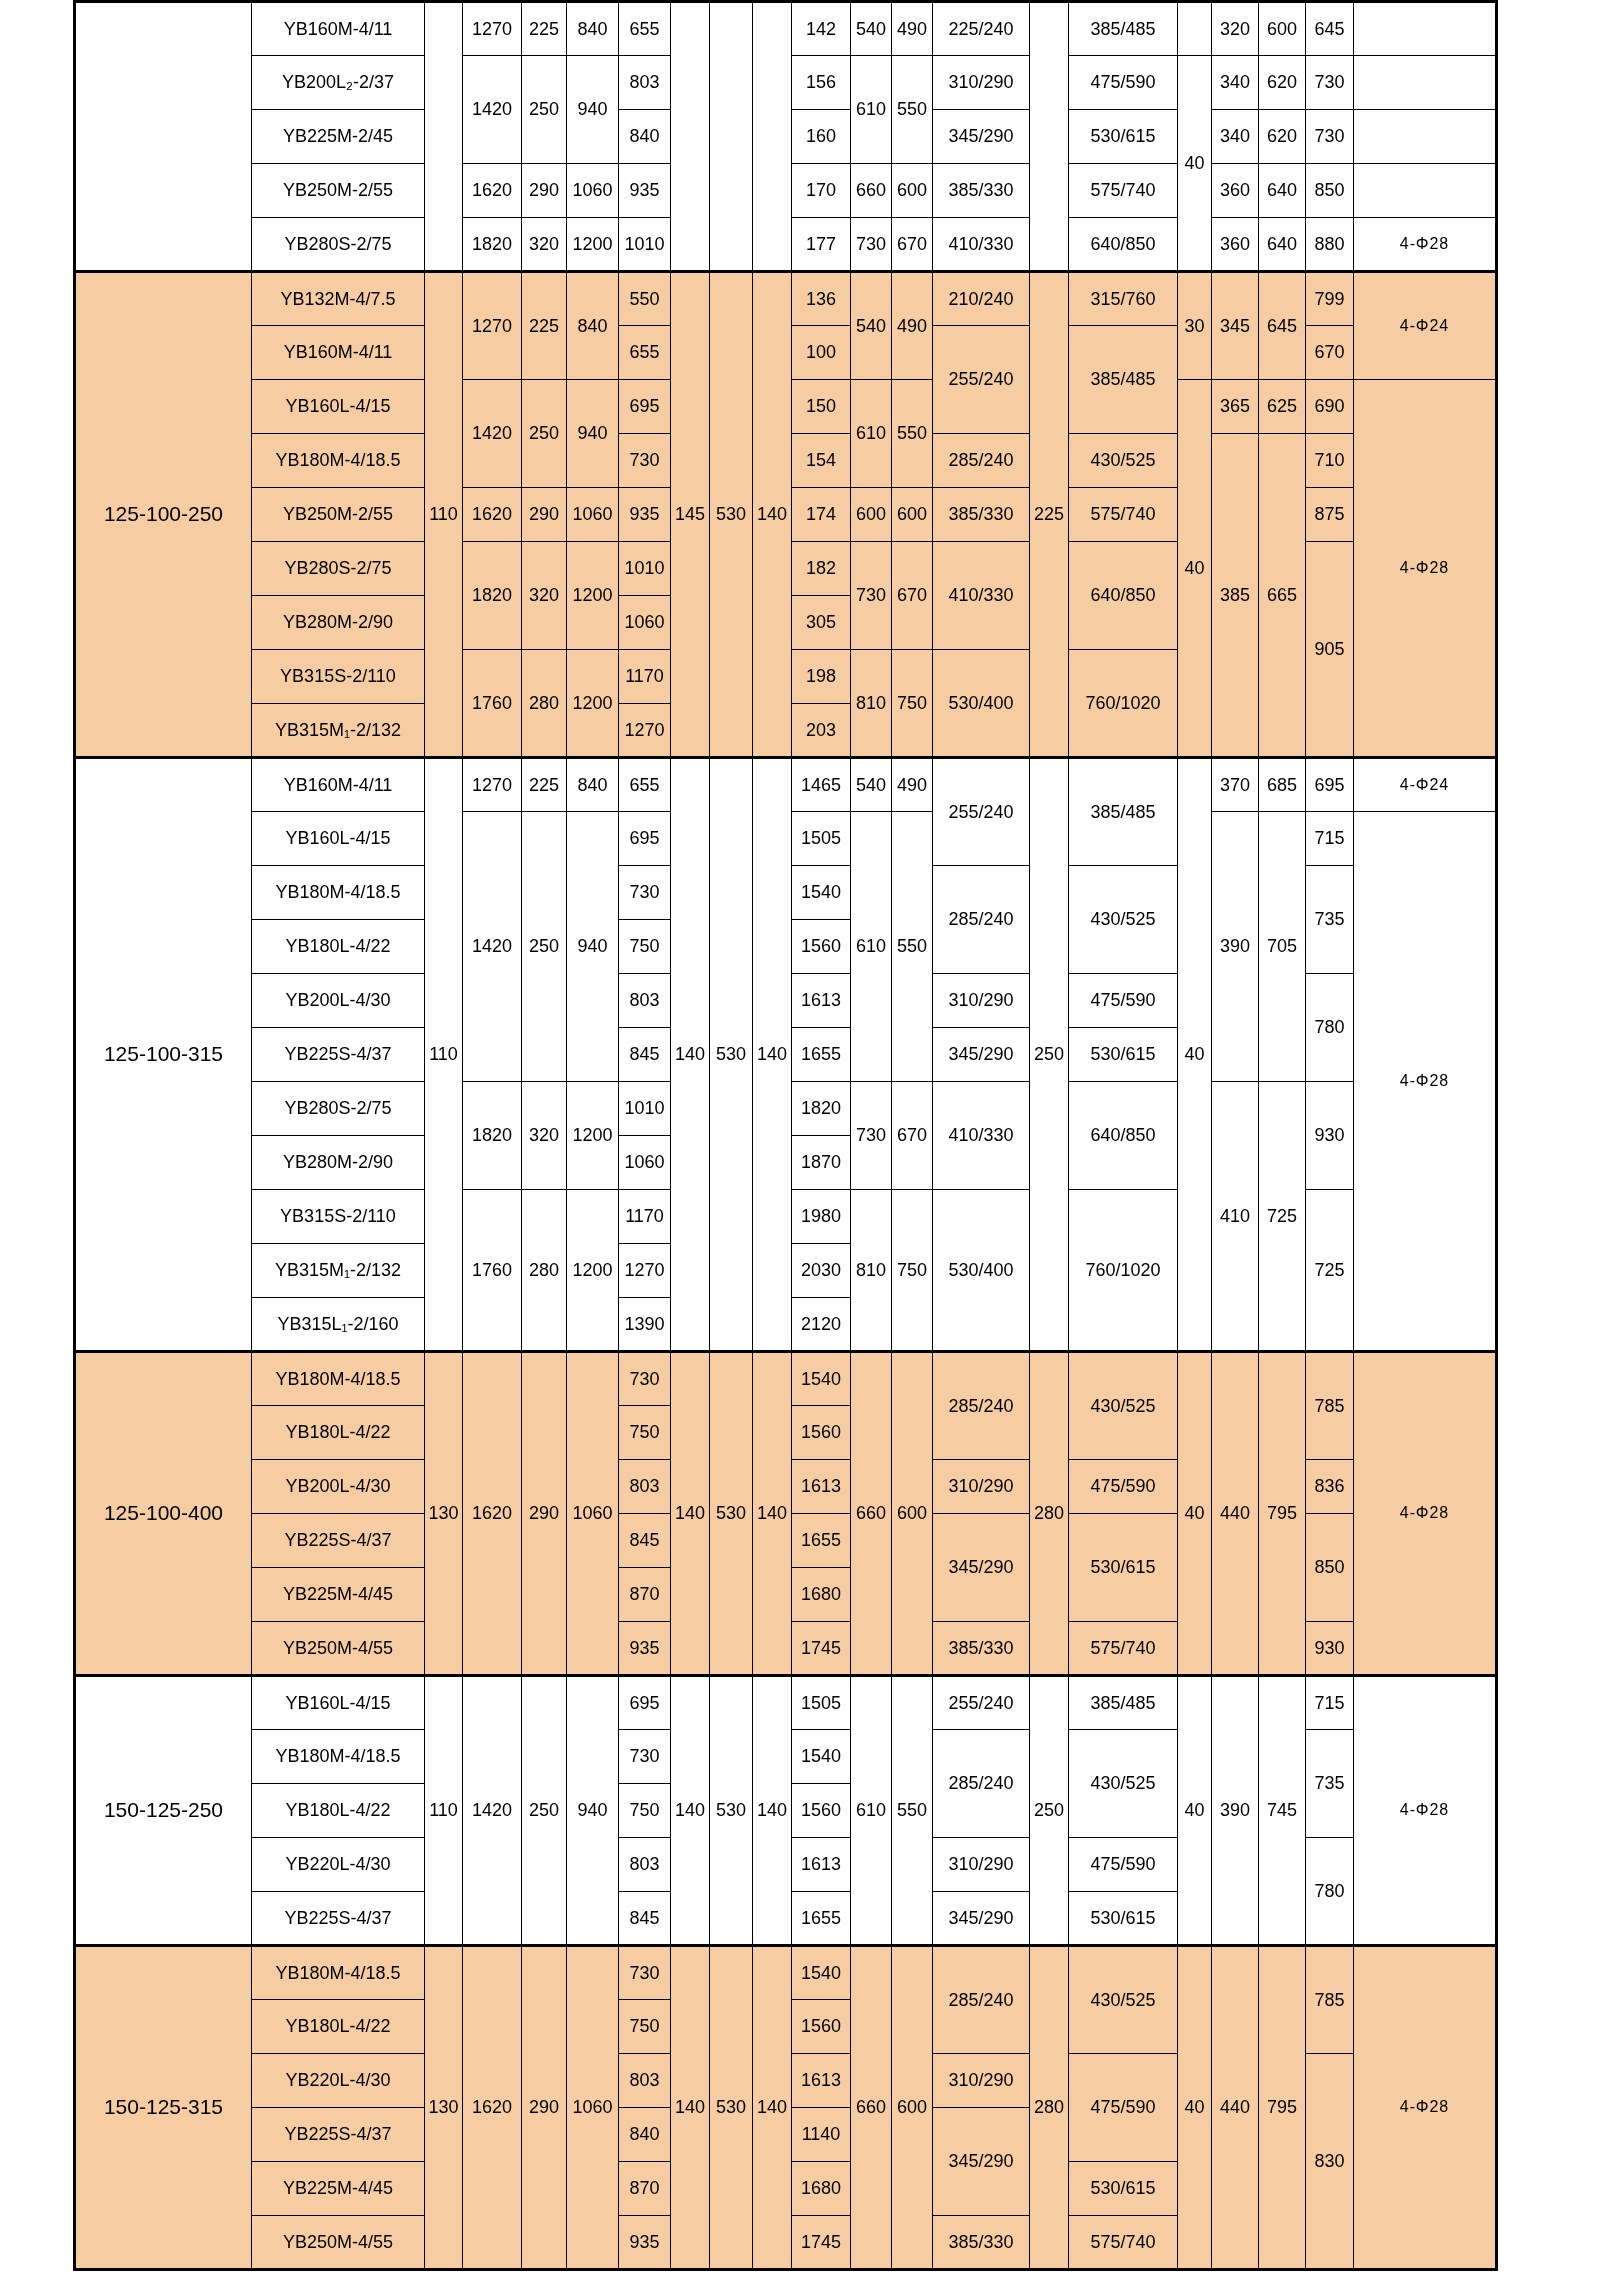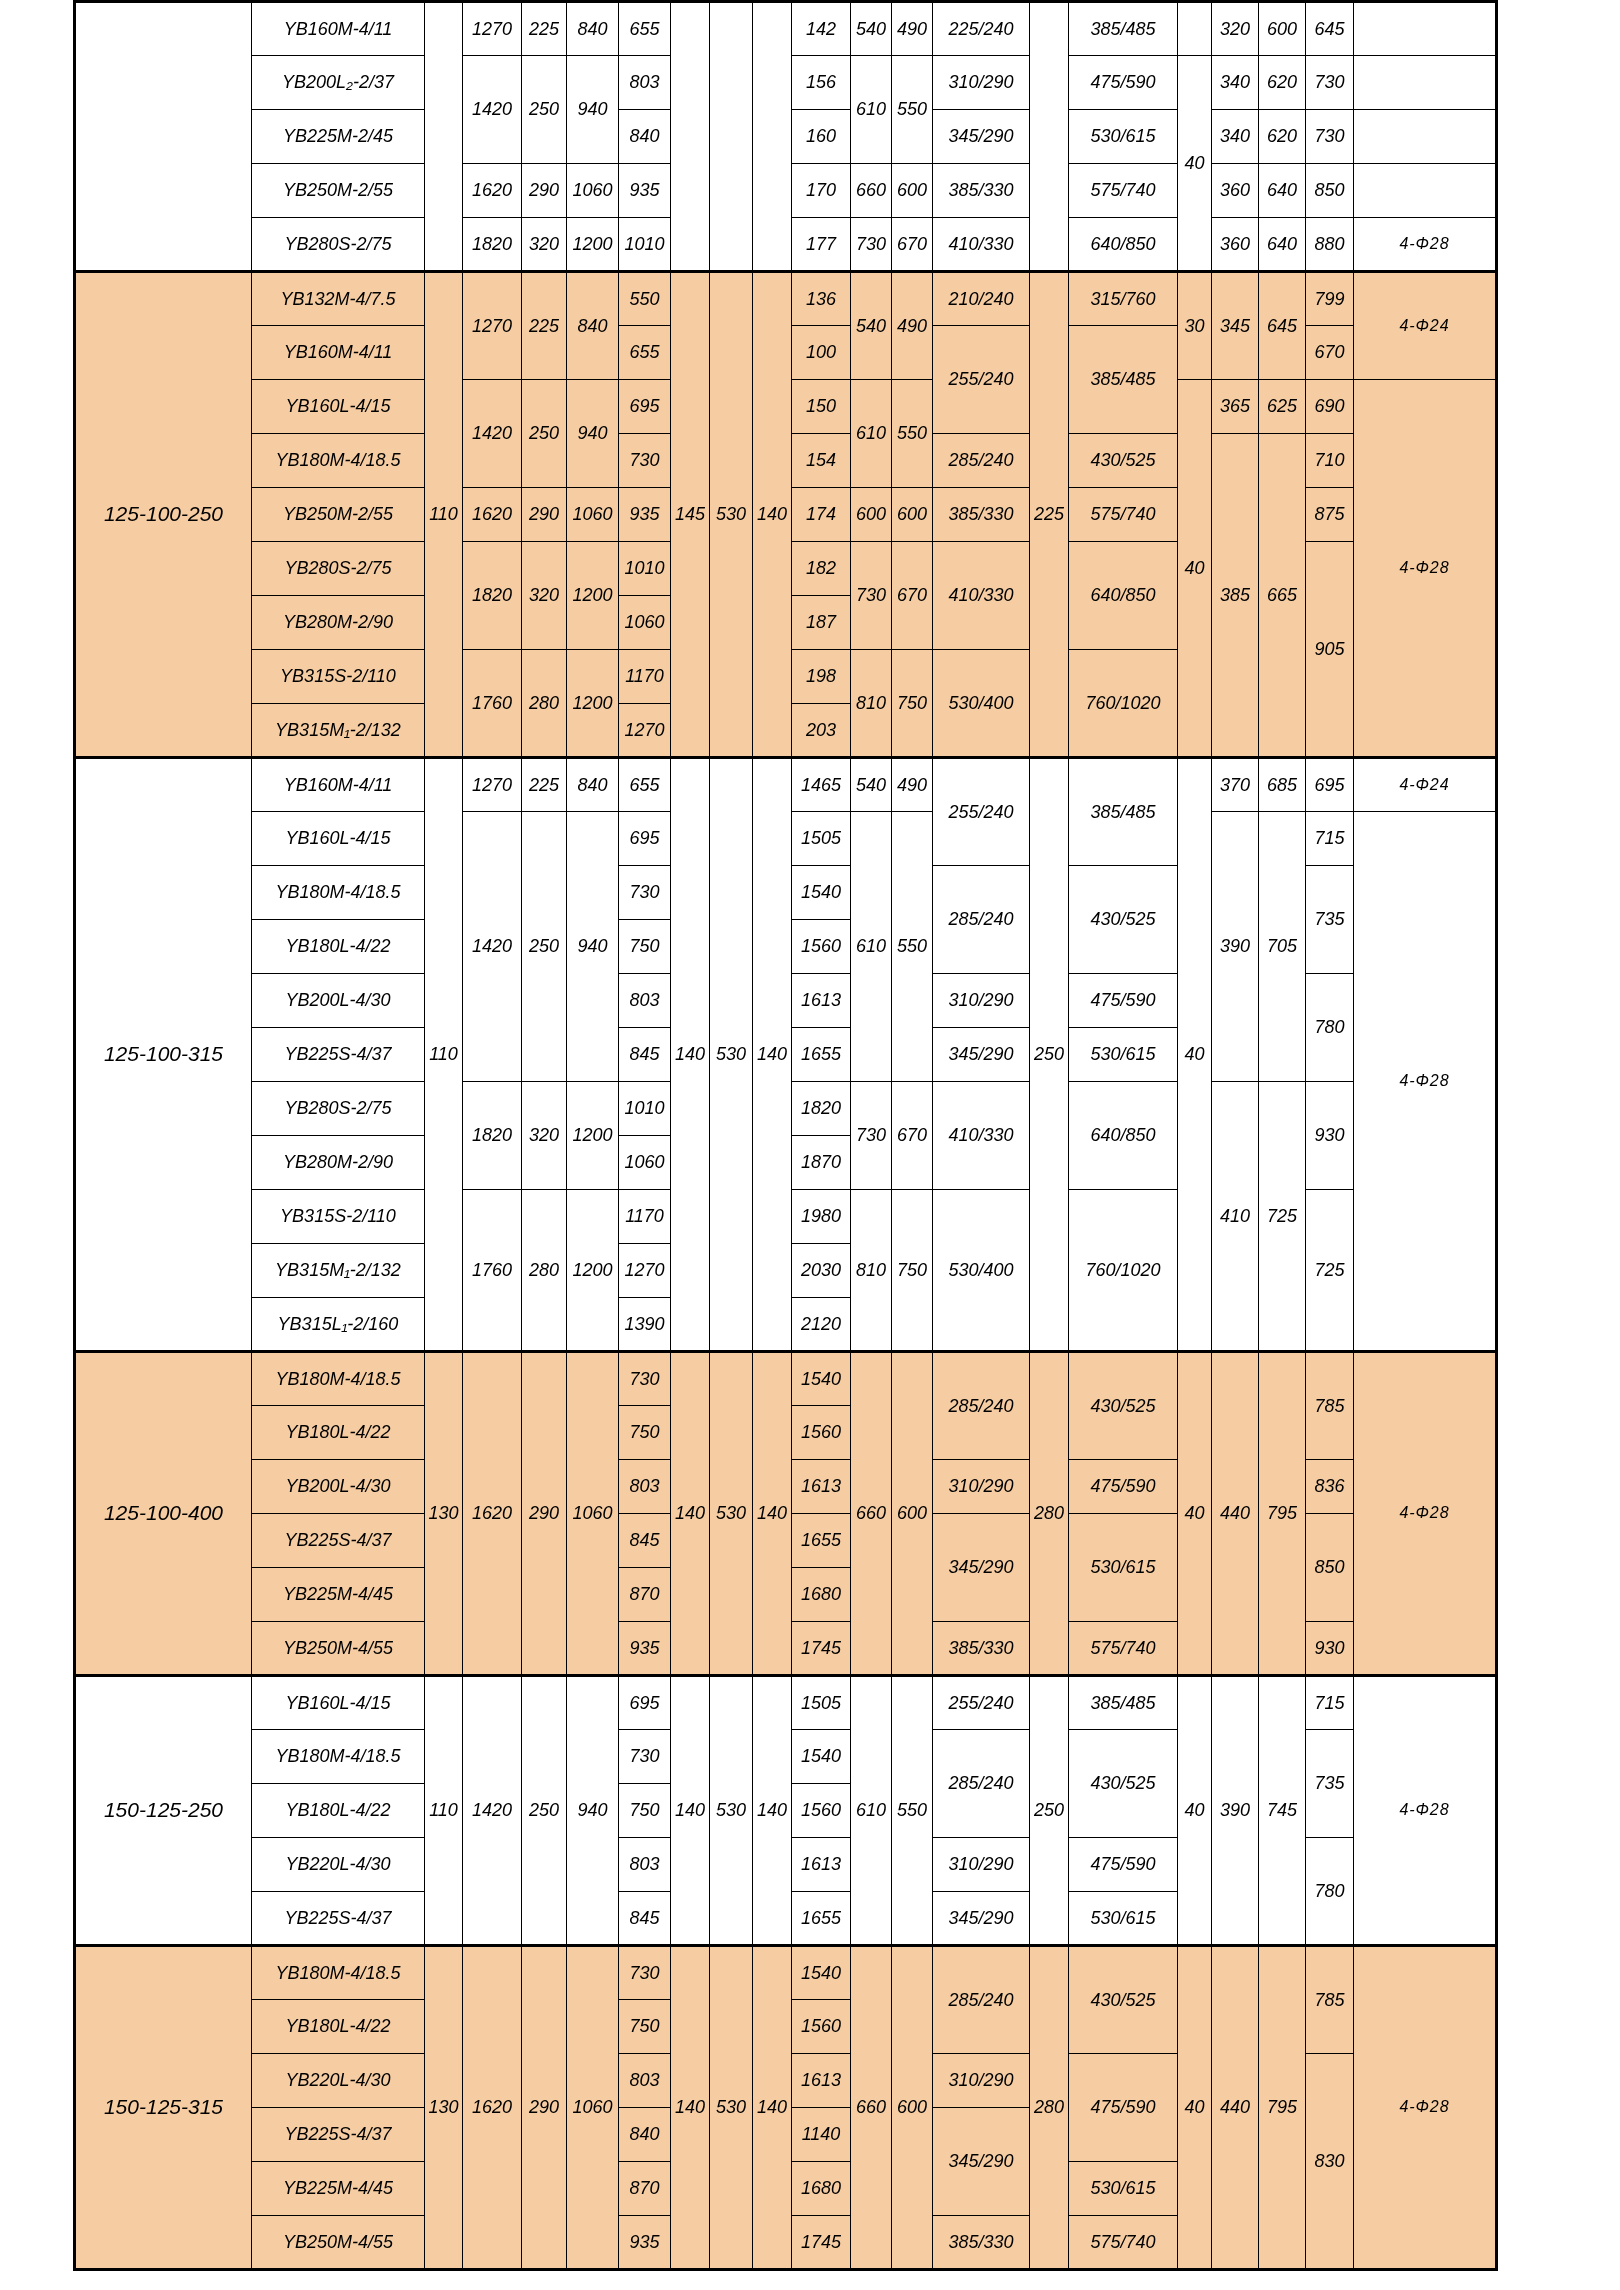--- a/index.html
+++ b/index.html
@@ -6,21 +6,20 @@
     margin:0;padding:0;background:#ffffff;
     width:1620px;height:2291px;overflow:hidden;
     font-family:"Liberation Sans","DejaVu Sans",sans-serif;
     -webkit-font-smoothing:antialiased;
   }
   #stage{position:relative;width:1620px;height:2291px;background:#ffffff;}
   table[data-name="spec-table"]{
     position:absolute;left:73px;top:0px;
     border-collapse:collapse;table-layout:fixed;
     border:3.6px solid #000;
-    font-style:italic;
   }
   td{
     border:1.8px solid #000;
     padding:0 0.9px;
     text-align:center;vertical-align:middle;
     font-size:18px;color:#000;line-height:1.05;
     overflow:hidden;white-space:nowrap;
   }
   tr{height:54px;}
   tbody.section-start-thick > tr:first-child > td{border-top-width:3.6px;}
@@ -222,21 +221,21 @@
           <td class="cell-mass" data-name="cell-mass">182</td>
           <td rowspan="2" class="cell-d1" data-name="cell-d1">730</td>
           <td rowspan="2" class="cell-d2" data-name="cell-d2">670</td>
           <td rowspan="2" class="cell-d3" data-name="cell-d3">410/330</td>
           <td rowspan="2" class="cell-d4" data-name="cell-d4">640/850</td>
           <td rowspan="4" class="cell-d7" data-name="cell-d7">905</td>
         </tr>
         <tr data-name="table-row">
           <td class="cell-motor" data-name="cell-motor">YB280M-2/90</td>
           <td class="cell-l4" data-name="cell-l4">1060</td>
-          <td class="cell-mass" data-name="cell-mass">187</td>
+          <td class="cell-mass" data-name="cell-mass">305</td>
         </tr>
         <tr data-name="table-row">
           <td class="cell-motor" data-name="cell-motor">YB315S-2/110</td>
           <td rowspan="2" class="cell-l1" data-name="cell-l1">1760</td>
           <td rowspan="2" class="cell-l2" data-name="cell-l2">280</td>
           <td rowspan="2" class="cell-l3" data-name="cell-l3">1200</td>
           <td class="cell-l4" data-name="cell-l4">1170</td>
           <td class="cell-mass" data-name="cell-mass">198</td>
           <td rowspan="2" class="cell-d1" data-name="cell-d1">810</td>
           <td rowspan="2" class="cell-d2" data-name="cell-d2">750</td>

